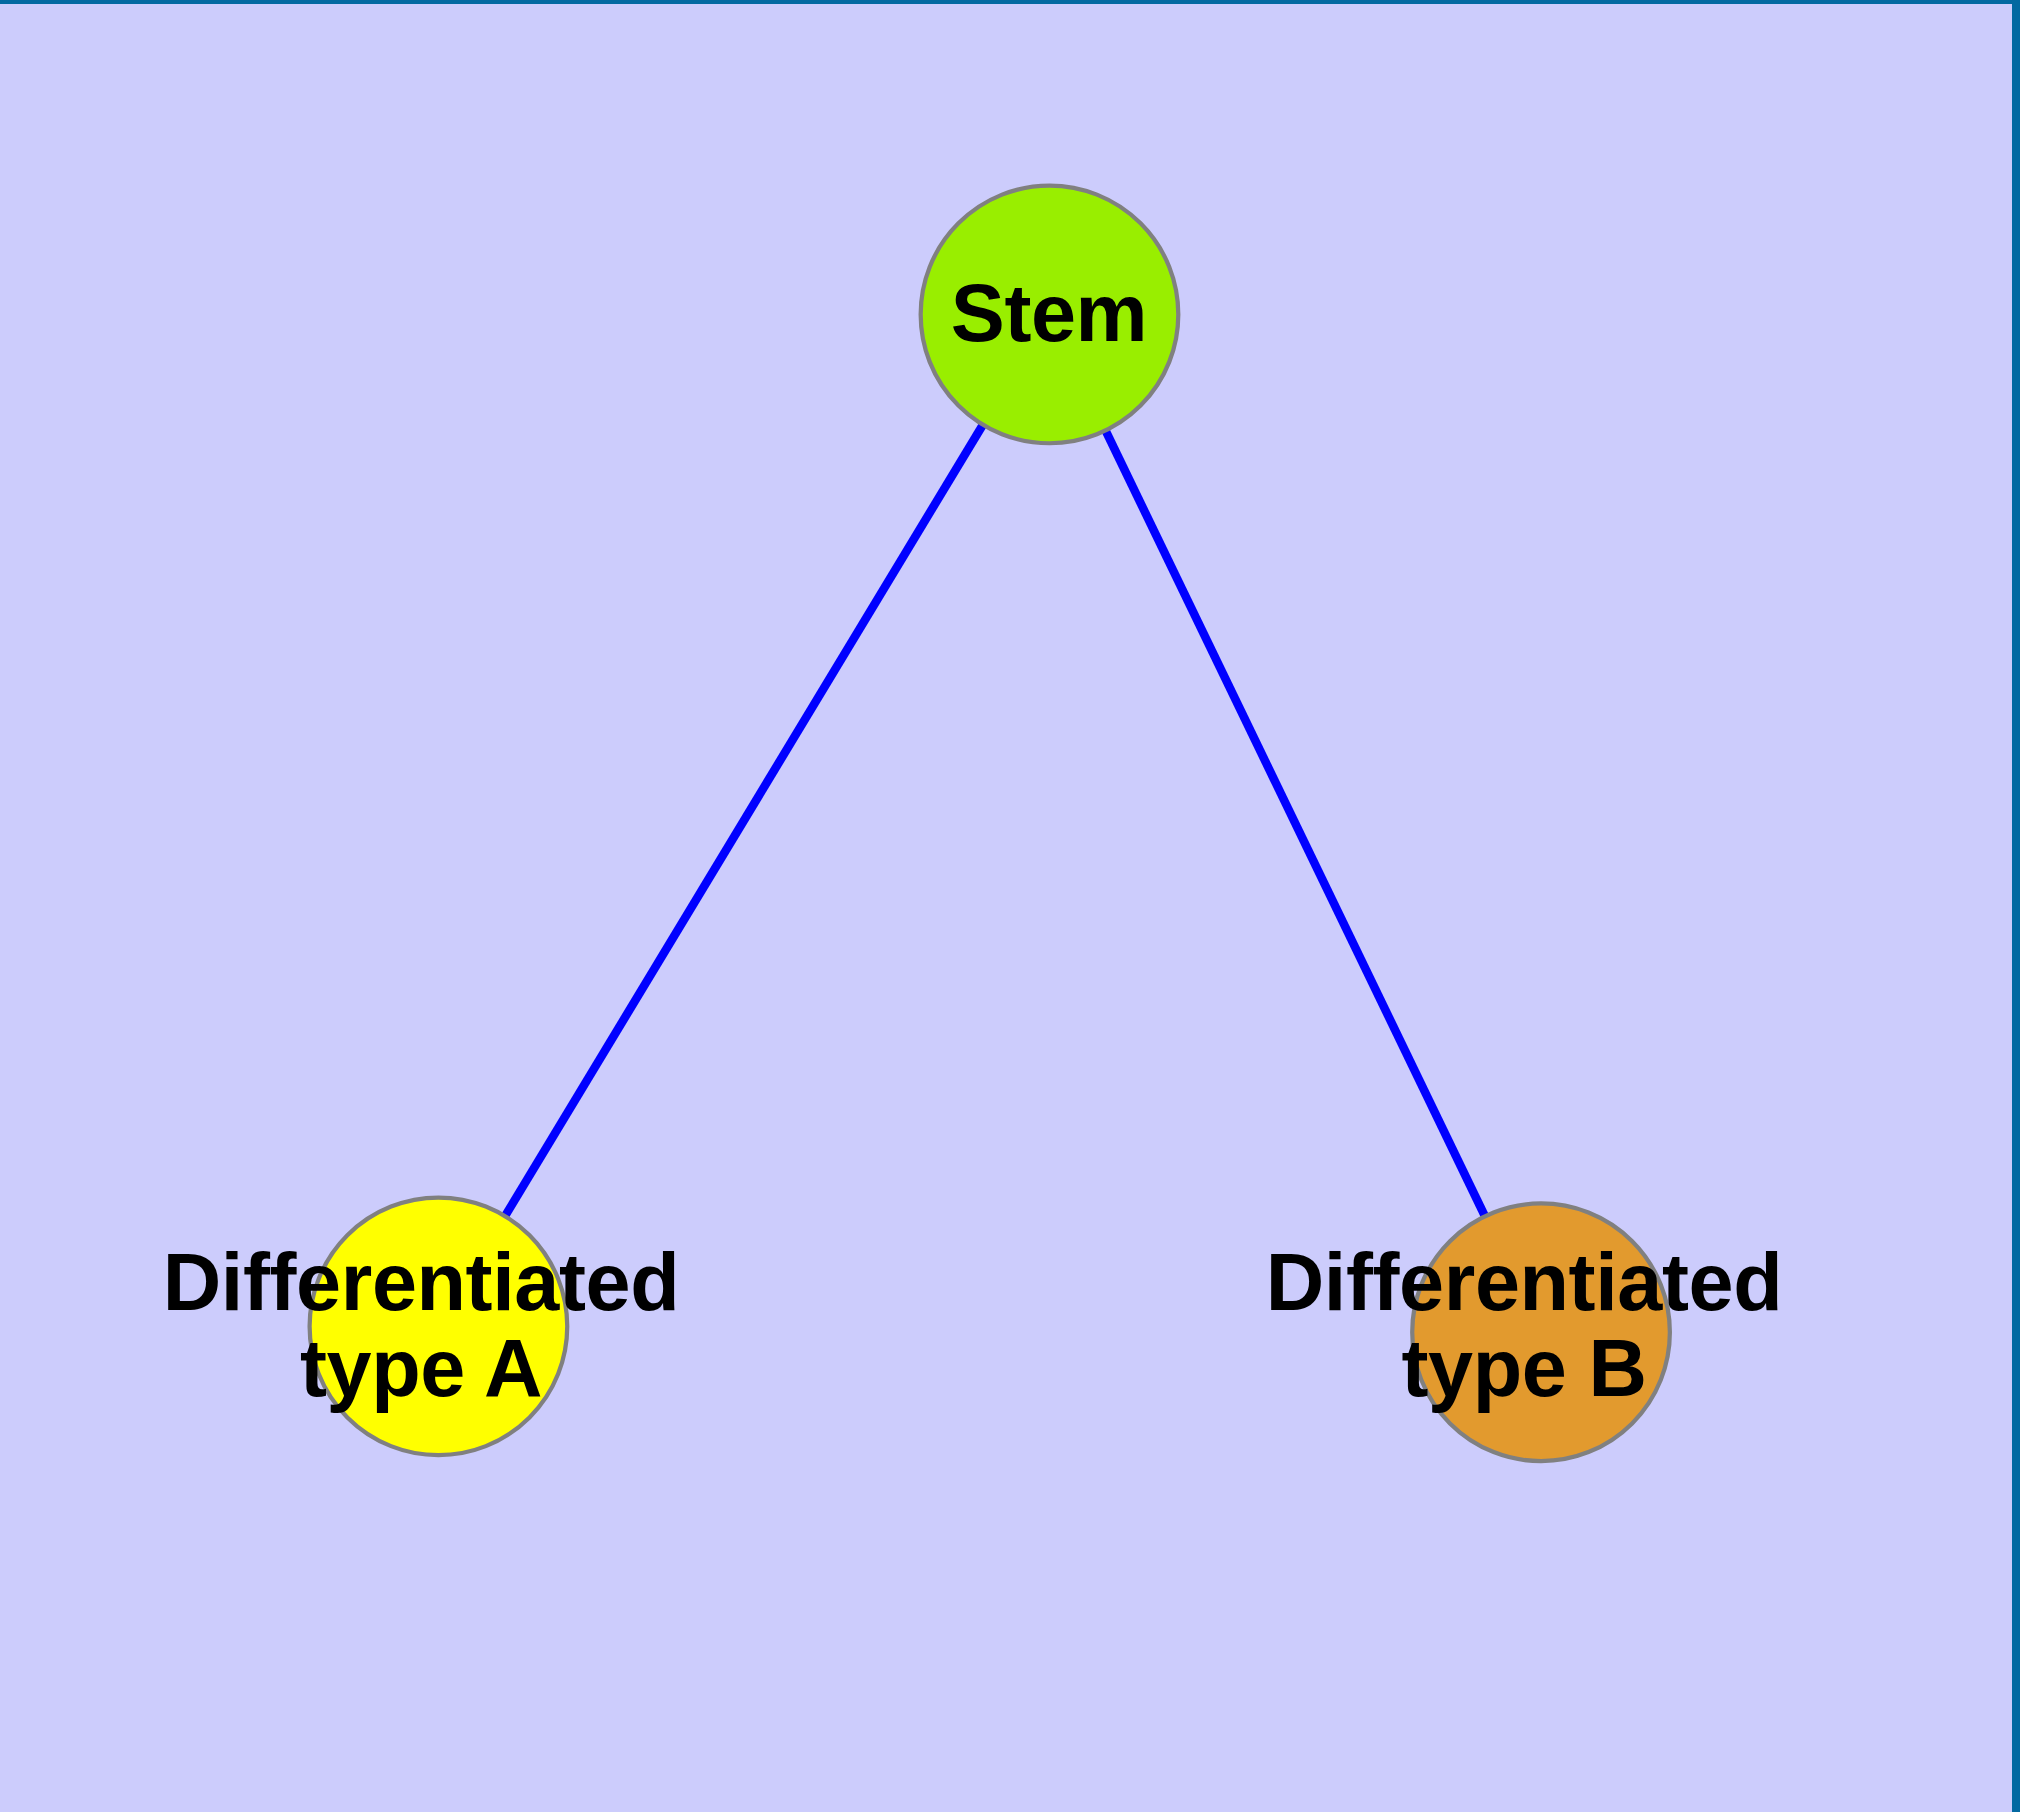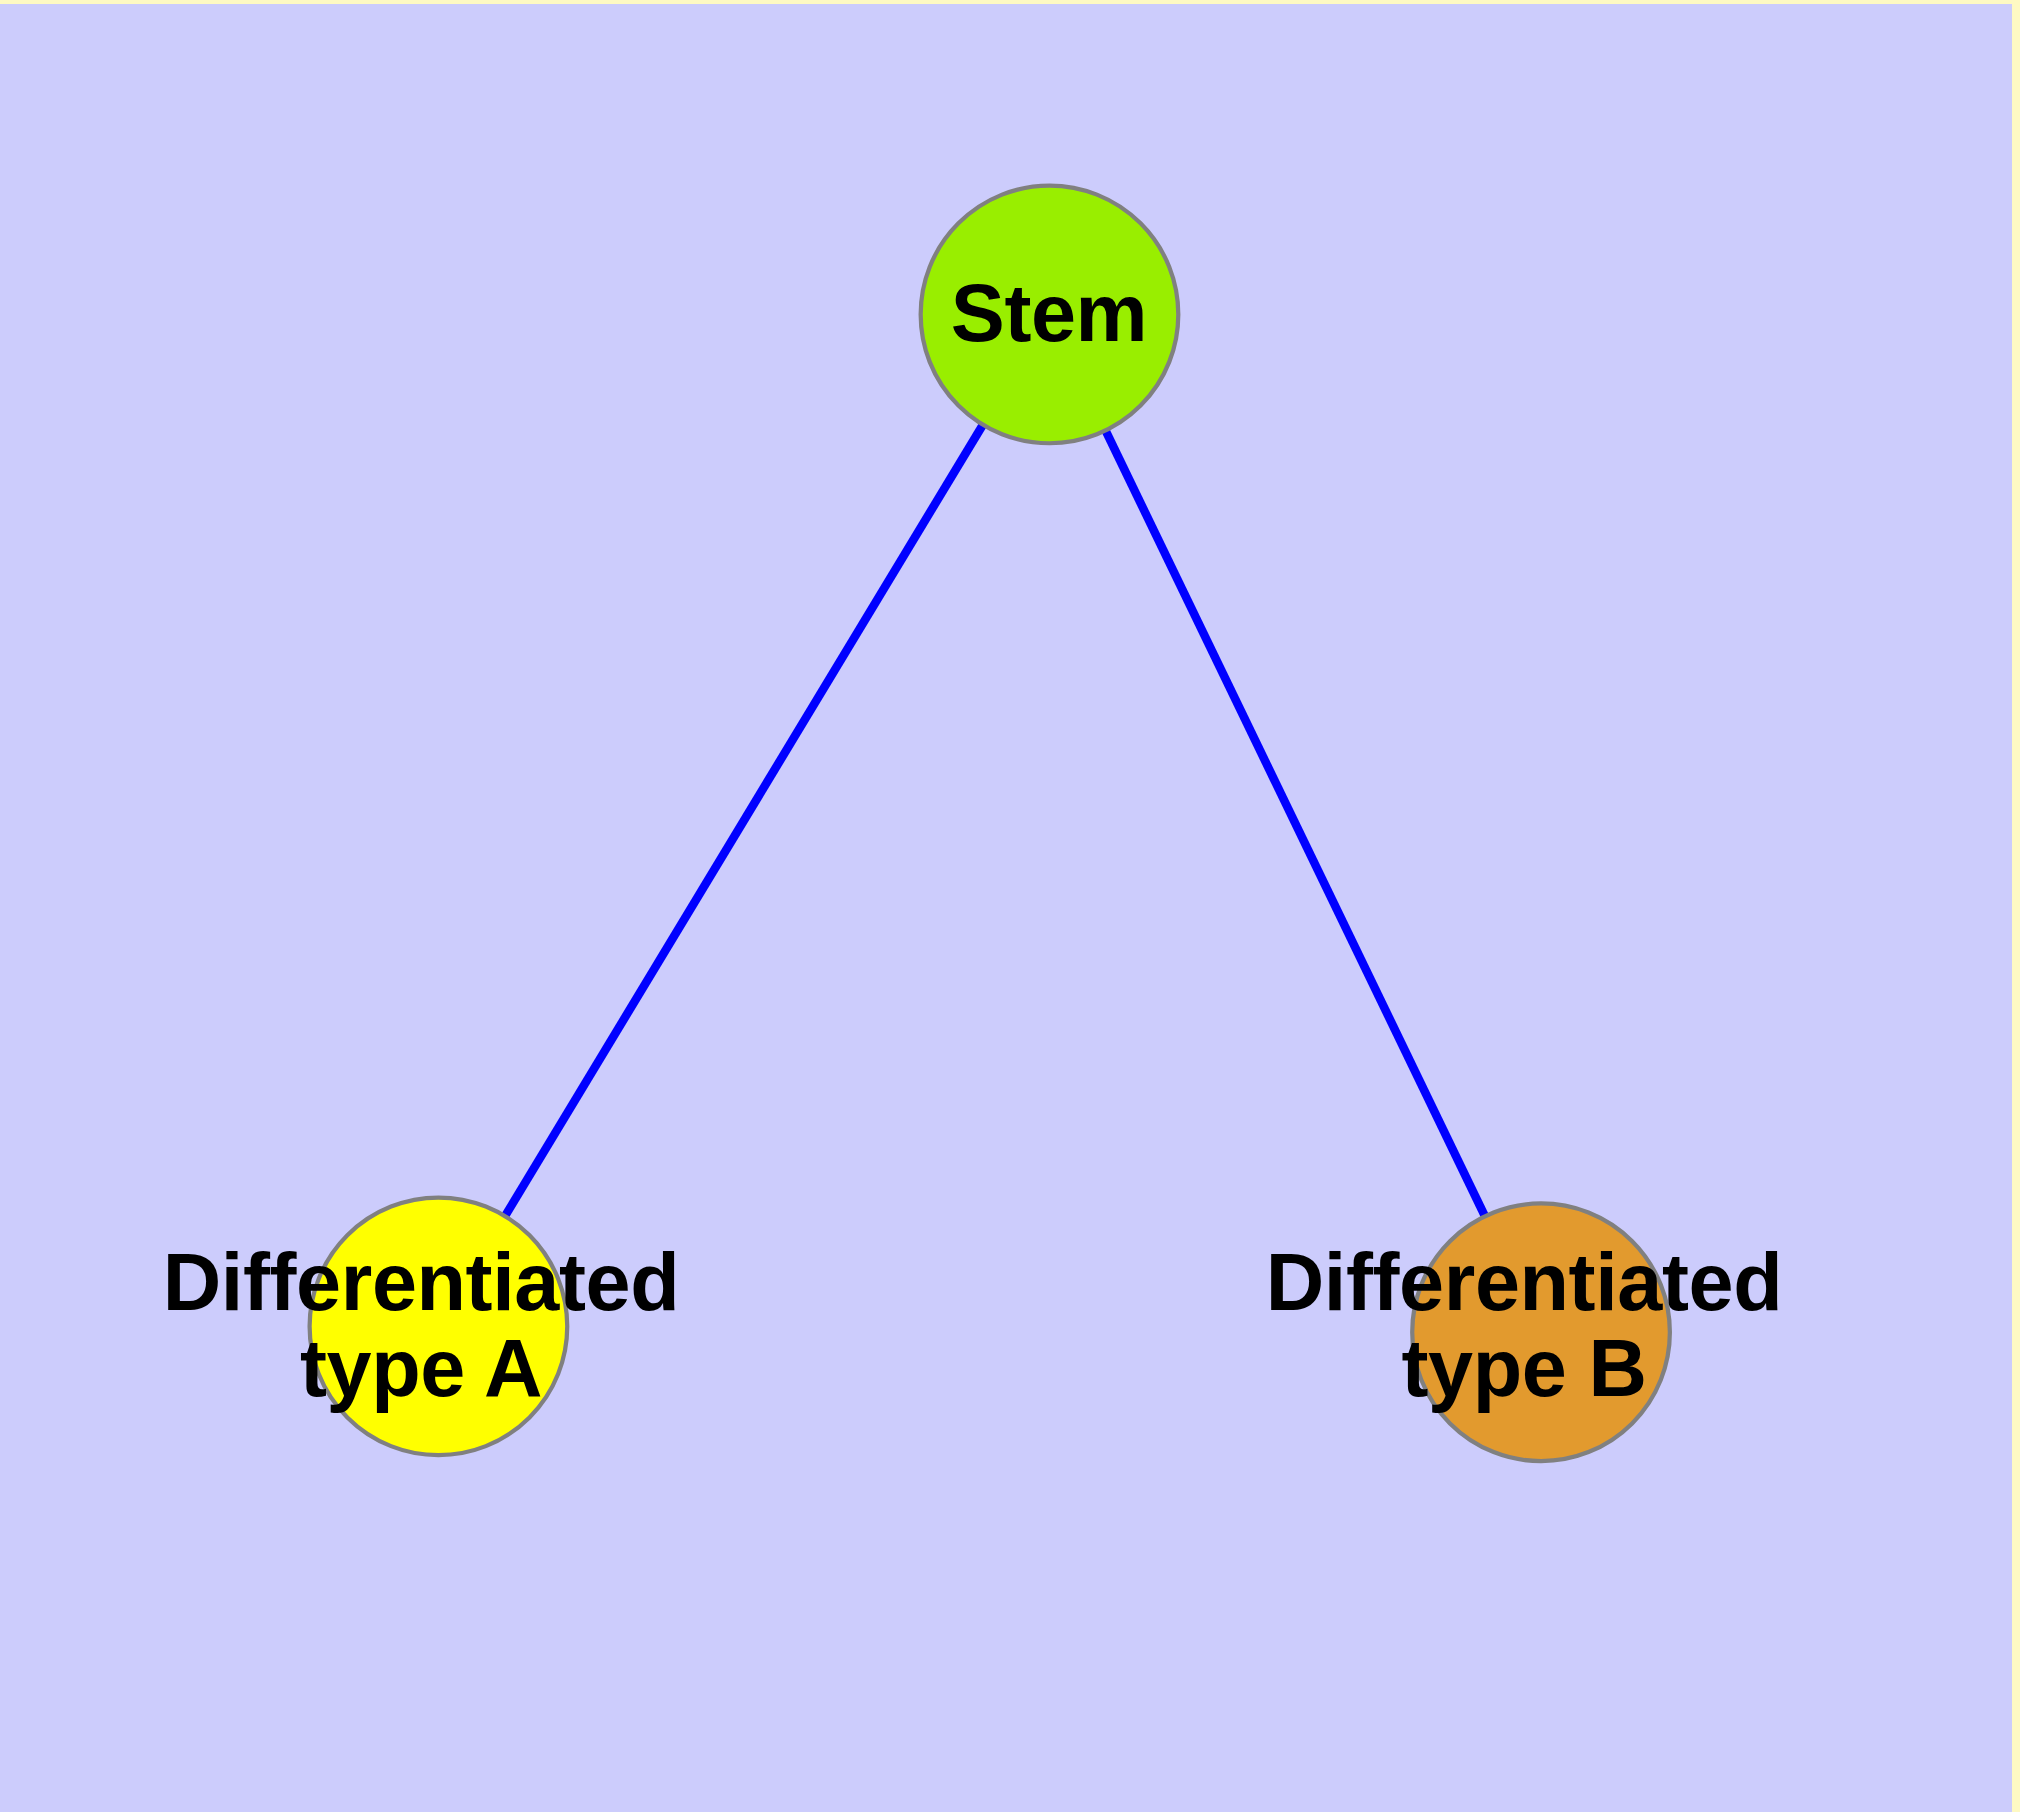--- a/index.html
+++ b/index.html
@@ -4,21 +4,21 @@
 <style>
   html, body {
     margin: 0;
     padding: 0;
     background: #ffffff;
   }
   #canvas {
     position: relative;
     width: 2021px;
     height: 1812px;
-    background: #fef9c3;
+    background: #0369a1;
     overflow: hidden;
     font-family: "Liberation Sans", sans-serif;
   }
   #plot-bg {
     position: absolute;
     left: 0px;
     top: 4.2px;
     width: 2012px;
     height: 1808px;
     background: #ccccfc;

